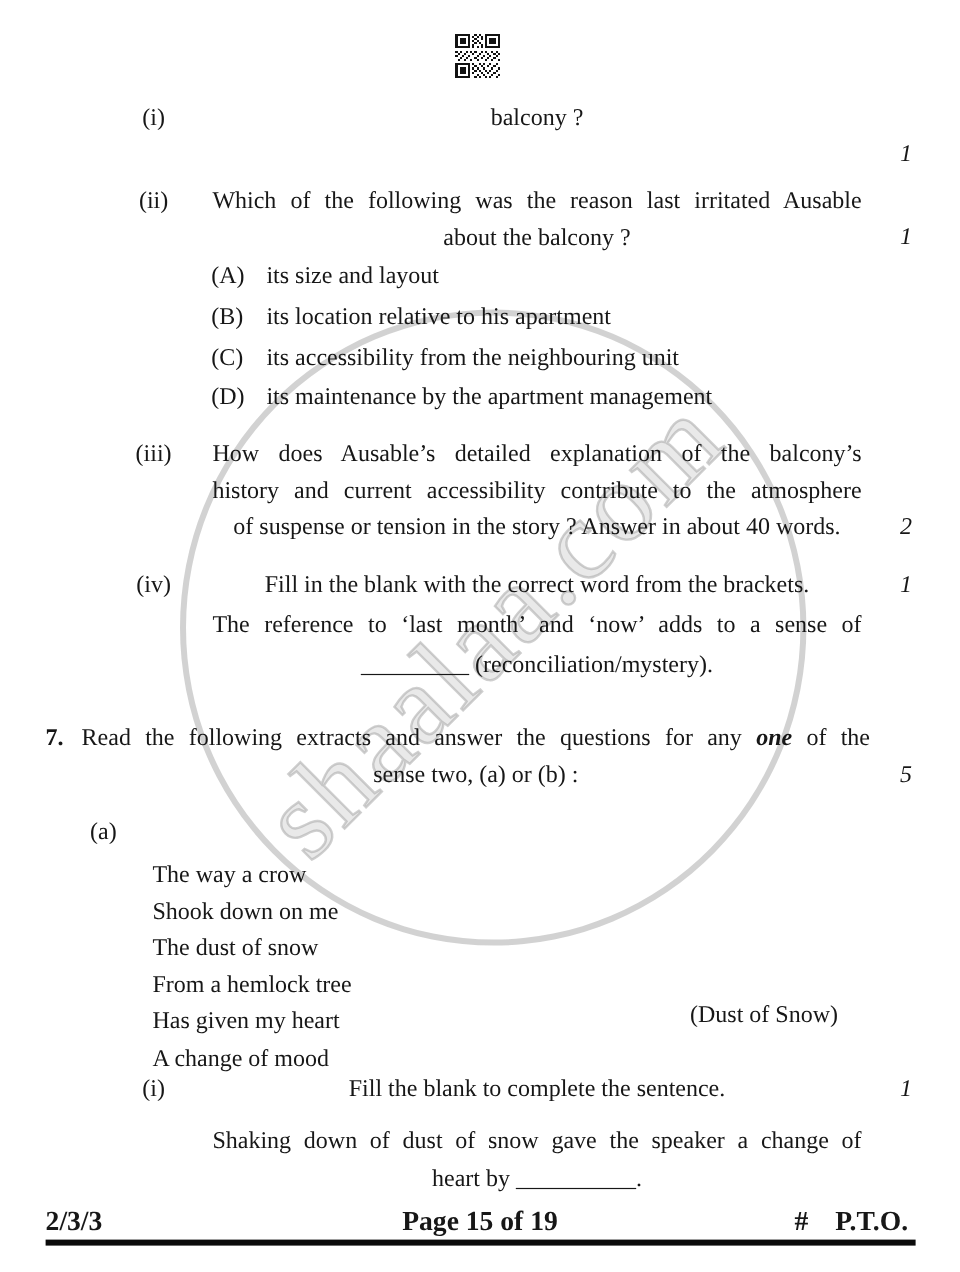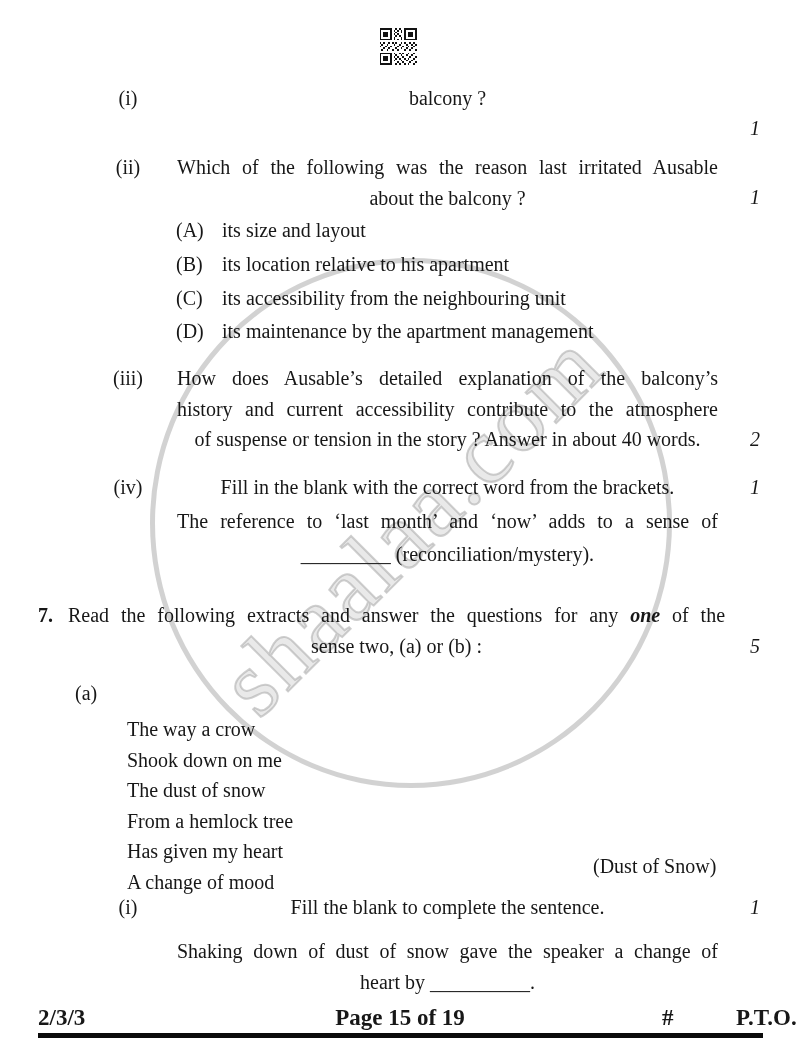--- a/index.html
+++ b/index.html
@@ -13,21 +13,21 @@
   .line { font-size:20px; line-height:30.5px;text-align:center; }
   .just { text-align:justify; text-align-last:justify; }
   .qlabel { position:absolute; left:106px; width:44px; text-align:center; font-size:20px; line-height:30.5px; top:0; }
   .qtext  { position:absolute; left:177px; width:541px; top:0; }
   .marks  { position:absolute; left:720px; width:40px; text-align:right;
             font-style:italic; font-size:20px; line-height:30.5px; }
   .opt-letter { position:absolute; left:176px; font-size:20px; line-height:30.5px; }
   .opt-text   { position:absolute; left:222px; font-size:20px; line-height:30.5px; white-space:nowrap; }
   .poem-line  { position:absolute; left:127px; font-size:20px; line-height:30.5px; white-space:nowrap;margin-top:36px; }
   .poem-label { position:absolute; left:75px; font-size:20px; line-height:30.5px; }
-  .poem-source{ position:absolute; left:593px; font-size:20px; line-height:30.5px; white-space:nowrap;margin-top:20px; }
+  .poem-source{ position:absolute; left:575px; font-size:20px; line-height:30.5px; white-space:nowrap; }
   .q7num  { position:absolute; left:38px; top:0; font-size:20px; font-weight:bold; line-height:31px; }
   .q7text { position:absolute; left:68px; width:657px; top:0; }
   .q7text .line { line-height:31px; }
   .bolditalic { font-weight:bold; font-style:italic; }
   .para33 .line { line-height:33px; }
   .para31 .line { line-height:31px; }
   
   .watermark {
     position:absolute; left:150px; top:258px; width:512px; height:520px;
     border:5px solid rgba(173,173,173,0.55); border-radius:50%; z-index:1;
@@ -39,21 +39,21 @@
     color:rgba(200,200,200,0.40);
     -webkit-text-stroke:2px rgba(168,168,168,0.55);
   }
   .content { position:absolute; inset:0; z-index:2; }
   .qr { position:absolute; left:379px; top:28px; width:38px; height:37px; }
   
   .f-bold { font-weight:bold; font-size:23px; line-height:24px; }
   .f-code { position:absolute; left:38px; top:1006px; }
   .f-page { position:absolute; left:0; width:800px; text-align:center; top:1006px; }
   .f-hash { position:absolute; left:662px; top:1006px; }
-  .f-pto  { position:absolute; left:696px; top:1006px;margin-left:40px; }
+  .f-pto  { position:absolute; left:696px; top:1006px; }
   .f-rule { position:absolute; left:38px; top:1033px; width:725px; height:5px; background:#0b0b0b; }
 </style>
 </head>
 <body>
 
 <div class="page">
 
   <div class="watermark">
     <div class="wm-text">shaalaa.com</div>
   </div>

